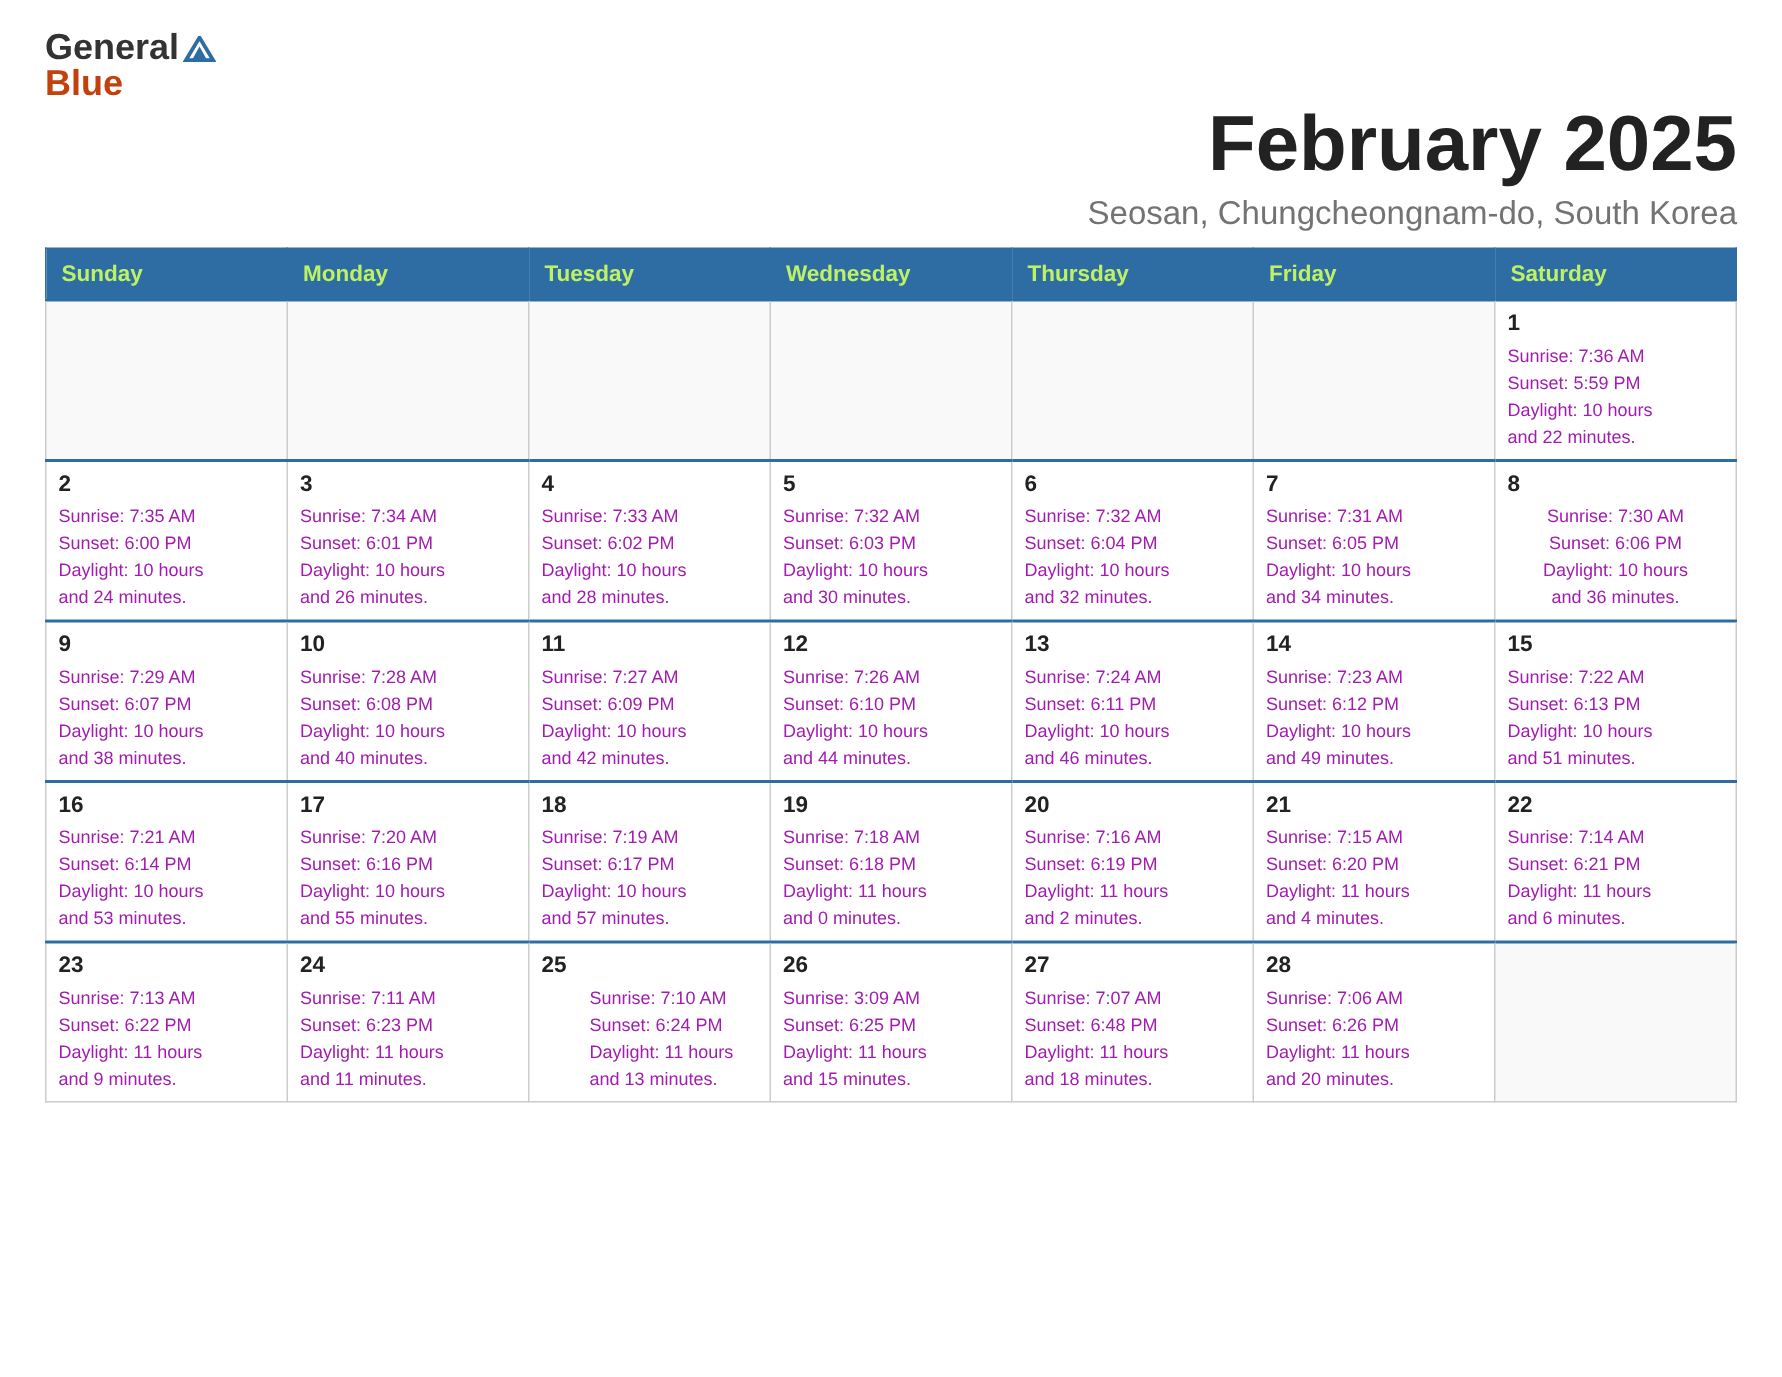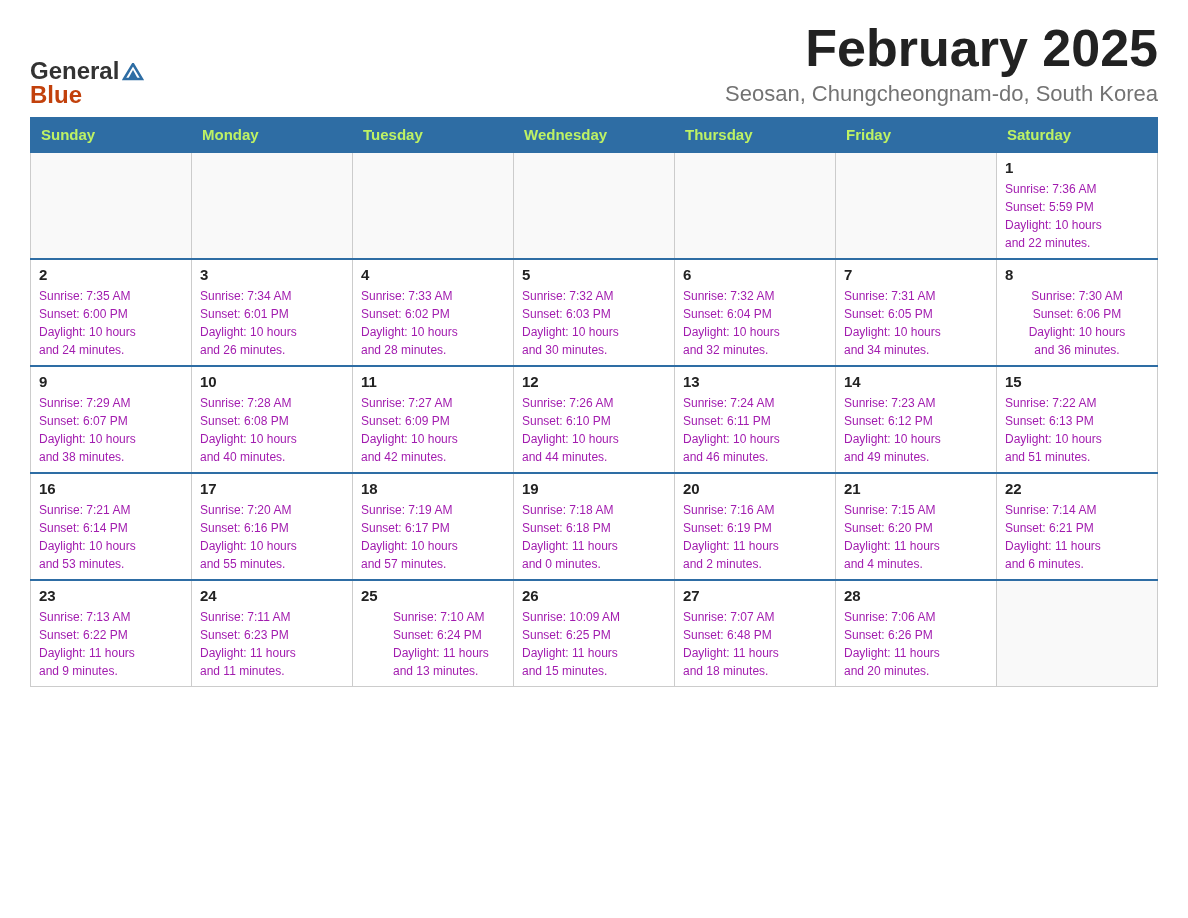--- a/index.html
+++ b/index.html
@@ -6,30 +6,31 @@
     body {
       font-family: Arial, sans-serif;
       background: #fff;
       width: 1188px;
       min-height: 918px;
       padding: 20px 30px;
     }
     .header {
       display: flex;
       justify-content: space-between;
-      align-items: flex-end;
+      align-items: flex-start;
       margin-bottom: 10px;
     }
     .logo {
       display: flex;
       flex-direction: column;
       align-items: flex-start;
     }
     .title-area {
       text-align: right;
+      margin-top: 48px;
     }
     .month-title {
       font-size: 52px;
       font-weight: bold;
       color: #222;
       line-height: 1.1;
     }
     .location-title {
       font-size: 22px;
       color: #737373;
@@ -316,21 +317,21 @@
         </td>
         <td>
           <div class="day-number">25</div>
           <div class="day-info" style="white-space: pre-line; margin-left: 32px;">Sunrise: 7:10 AM
 Sunset: 6:24 PM
 Daylight: 11 hours
 and 13 minutes.</div>
         </td>
         <td>
           <div class="day-number">26</div>
-          <div class="day-info" style="white-space: pre-line;">Sunrise: 10:09 AM
+          <div class="day-info" style="white-space: pre-line;">Sunrise: 3:09 AM
 Sunset: 6:25 PM
 Daylight: 11 hours
 and 15 minutes.</div>
         </td>
         <td>
           <div class="day-number">27</div>
           <div class="day-info" style="white-space: pre-line;">Sunrise: 7:07 AM
 Sunset: 6:48 PM
 Daylight: 11 hours
 and 18 minutes.</div>

